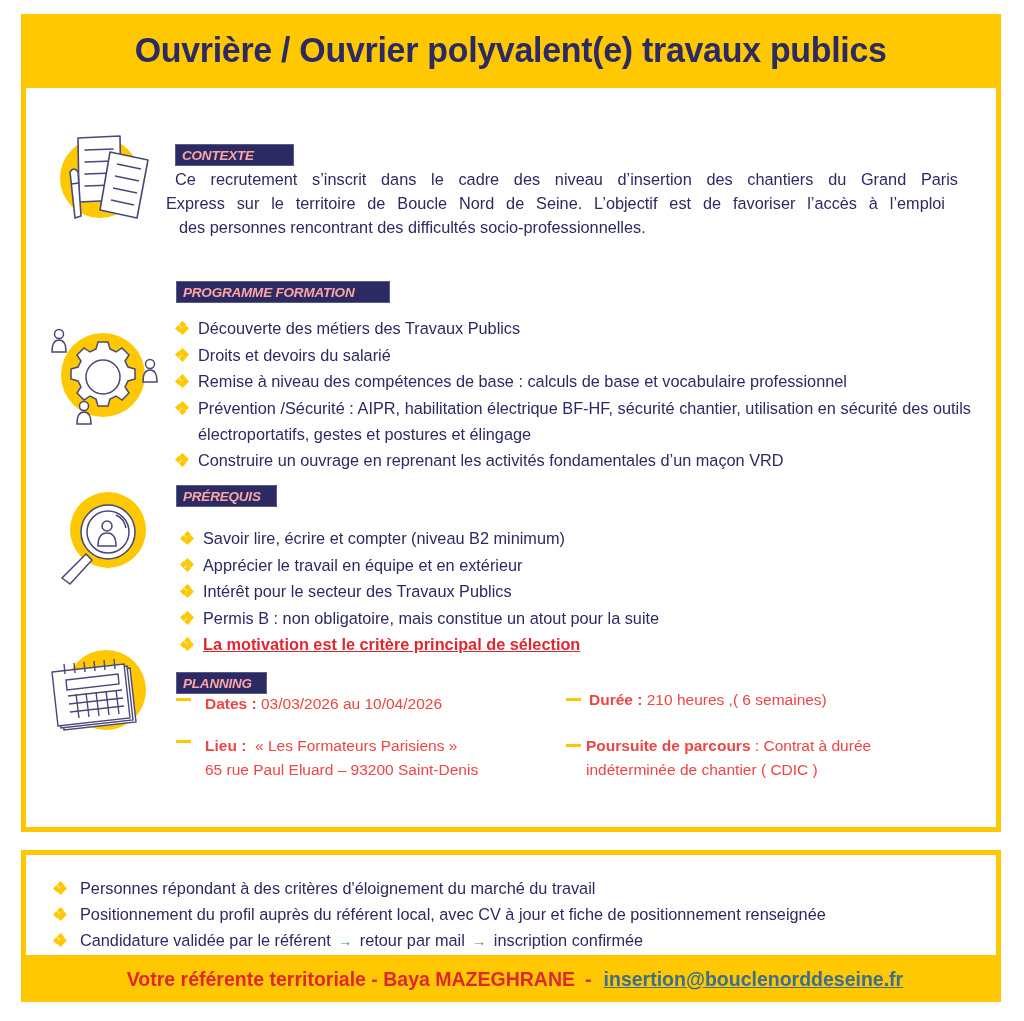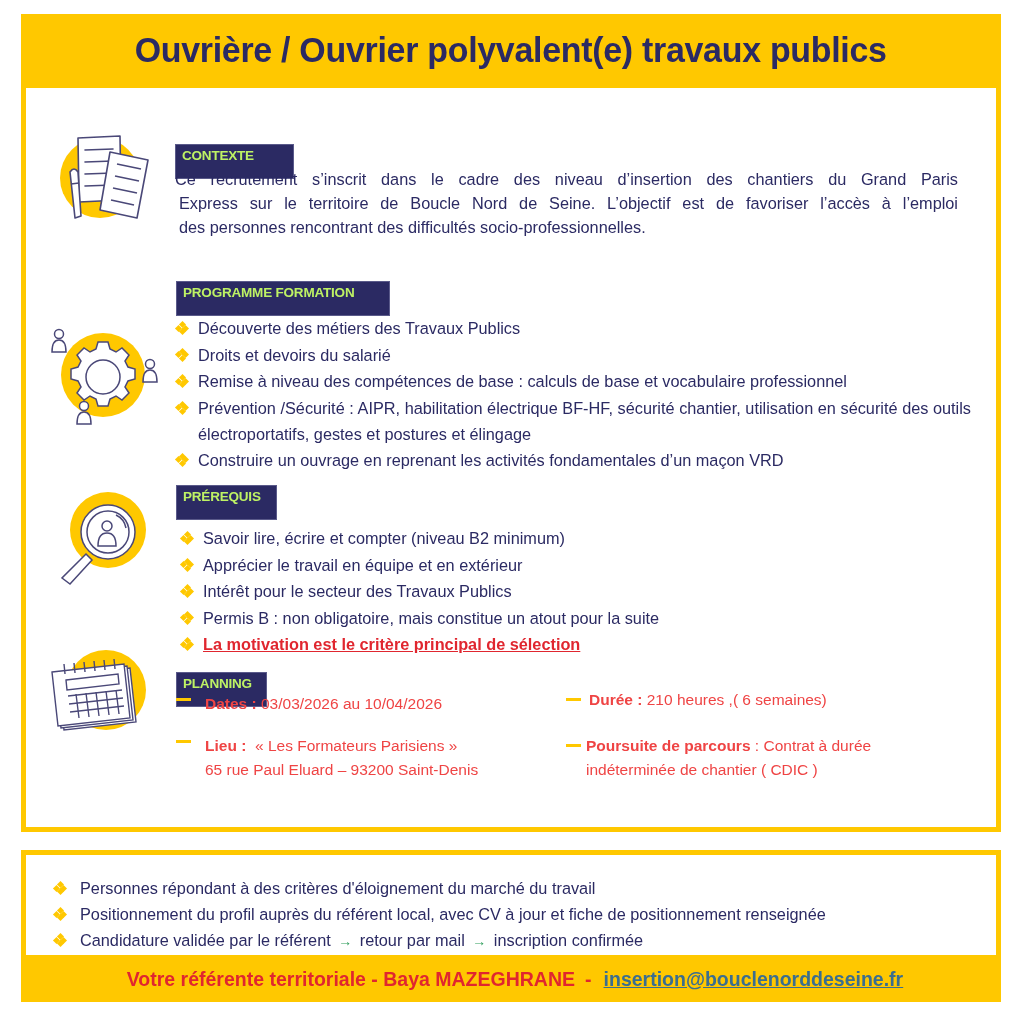--- a/index.html
+++ b/index.html
@@ -23,24 +23,25 @@
     position: absolute; left: 5px; top: 74px; width: 970px; height: 739px;
     background: #ffffff;
   }
 
   .icon-circle {
     position: absolute; width: 110px; height: 110px;
   }
   .icon-circle svg { width: 110px; height: 110px; display: block; }
 
   .section-label {
-    position: absolute; background: #2b2a63; color: #bef264;
-    font-weight: bold; font-size: 13.5px; padding: 3px 6px 14px 6px;
+    position: absolute; background: #2b2a63; color: #fca5a5;
+    font-weight: bold; font-size: 13.5px; padding: 3px 6px 1px 6px;
     letter-spacing: -0.2px; line-height: 16px;
     border: 1px solid #5a5a8a;
+    font-style: italic;
   }
 
   .para {
     position: absolute; font-size: 16.3px; line-height: 24px; color: #2b2a63;
   }
 
   .bullet-list { position: absolute; list-style: none; }
   .bullet-list li {
     position: relative; font-size: 16.3px; line-height: 26.5px; color: #2b2a63;
     padding-left: 22px;
@@ -116,21 +117,21 @@
           <line x1="67" y1="50" x2="91" y2="55"></line>
           <line x1="65" y1="62" x2="89" y2="67"></line>
           <line x1="63" y1="74" x2="86" y2="79"></line>
           <path d="M22 46 Q26 40 30 46 L33 90 L27 92 Z"></path>
           <line x1="23" y1="58" x2="31" y2="57"></line>
         </g>
       </svg>
     </div>
     <div class="section-label" style="left:149px; top:56px; width:119px;">CONTEXTE</div>
     <div class="para" style="left:149px; top:79px; width:783px; text-align:justify; text-align-last:justify;">Ce recrutement s’inscrit dans le cadre des niveau d’insertion des chantiers du Grand Paris</div>
-    <div class="para" style="left:153px; top:103px; width:779px; text-align:justify; text-align-last:justify;">Express sur le territoire de Boucle Nord de Seine. L’objectif est de favoriser l’accès à l’emploi</div>
+    <div class="para" style="left:140px; top:103px; width:779px; text-align:justify; text-align-last:justify;">Express sur le territoire de Boucle Nord de Seine. L’objectif est de favoriser l’accès à l’emploi</div>
     <div class="para" style="left:153px; top:127px; width:779px;">des personnes rencontrant des difficultés socio-professionnelles.</div>
 
     <div class="icon-circle" style="left:22px; top:232px;">
       <svg viewBox="0 0 110 110">
         <circle cx="55" cy="55" r="42" fill="#ffc800"></circle>
         <g fill="#fff" stroke="#4a4878" stroke-width="1.5">
           <path d="M50 22 h10 l2 7 l6 3 l6 -4 l7 7 l-4 6 l3 6 l7 2 v10 l-7 2 l-3 6 l4 6 l-7 7 l-6 -4 l-6 3 l-2 7 h-10 l-2 -7 l-6 -3 l-6 4 l-7 -7 l4 -6 l-3 -6 l-7 -2 v-10 l7 -2 l3 -6 l-4 -6 l7 -7 l6 4 l6 -3 Z"></path>
           <circle cx="55" cy="57" r="17"></circle>
           <circle cx="11" cy="14" r="4.5"></circle>
           <path d="M4 32 q0 -12 7 -12 q7 0 7 12 Z"></path>

